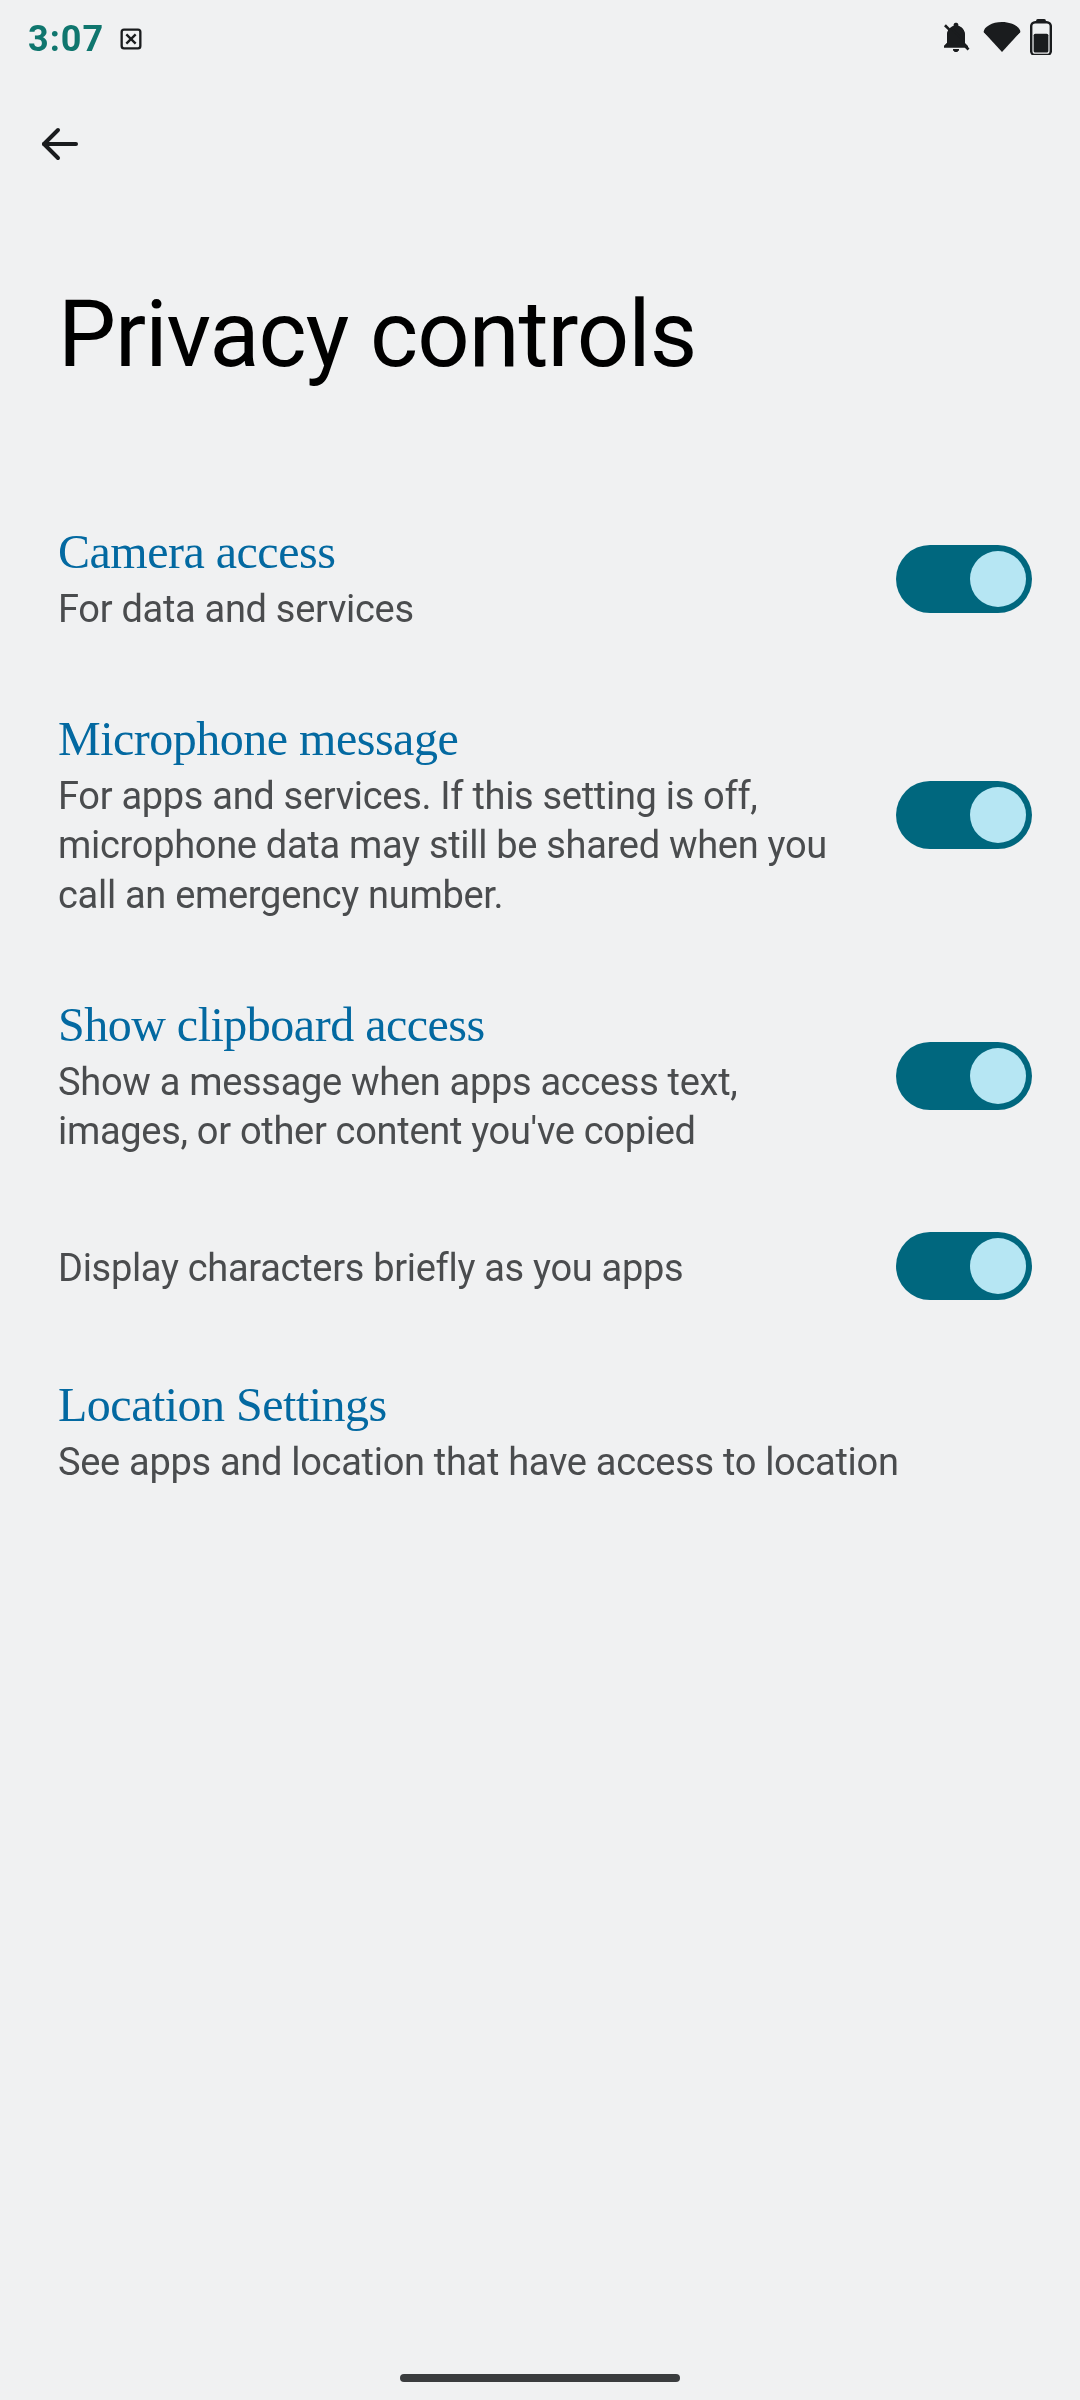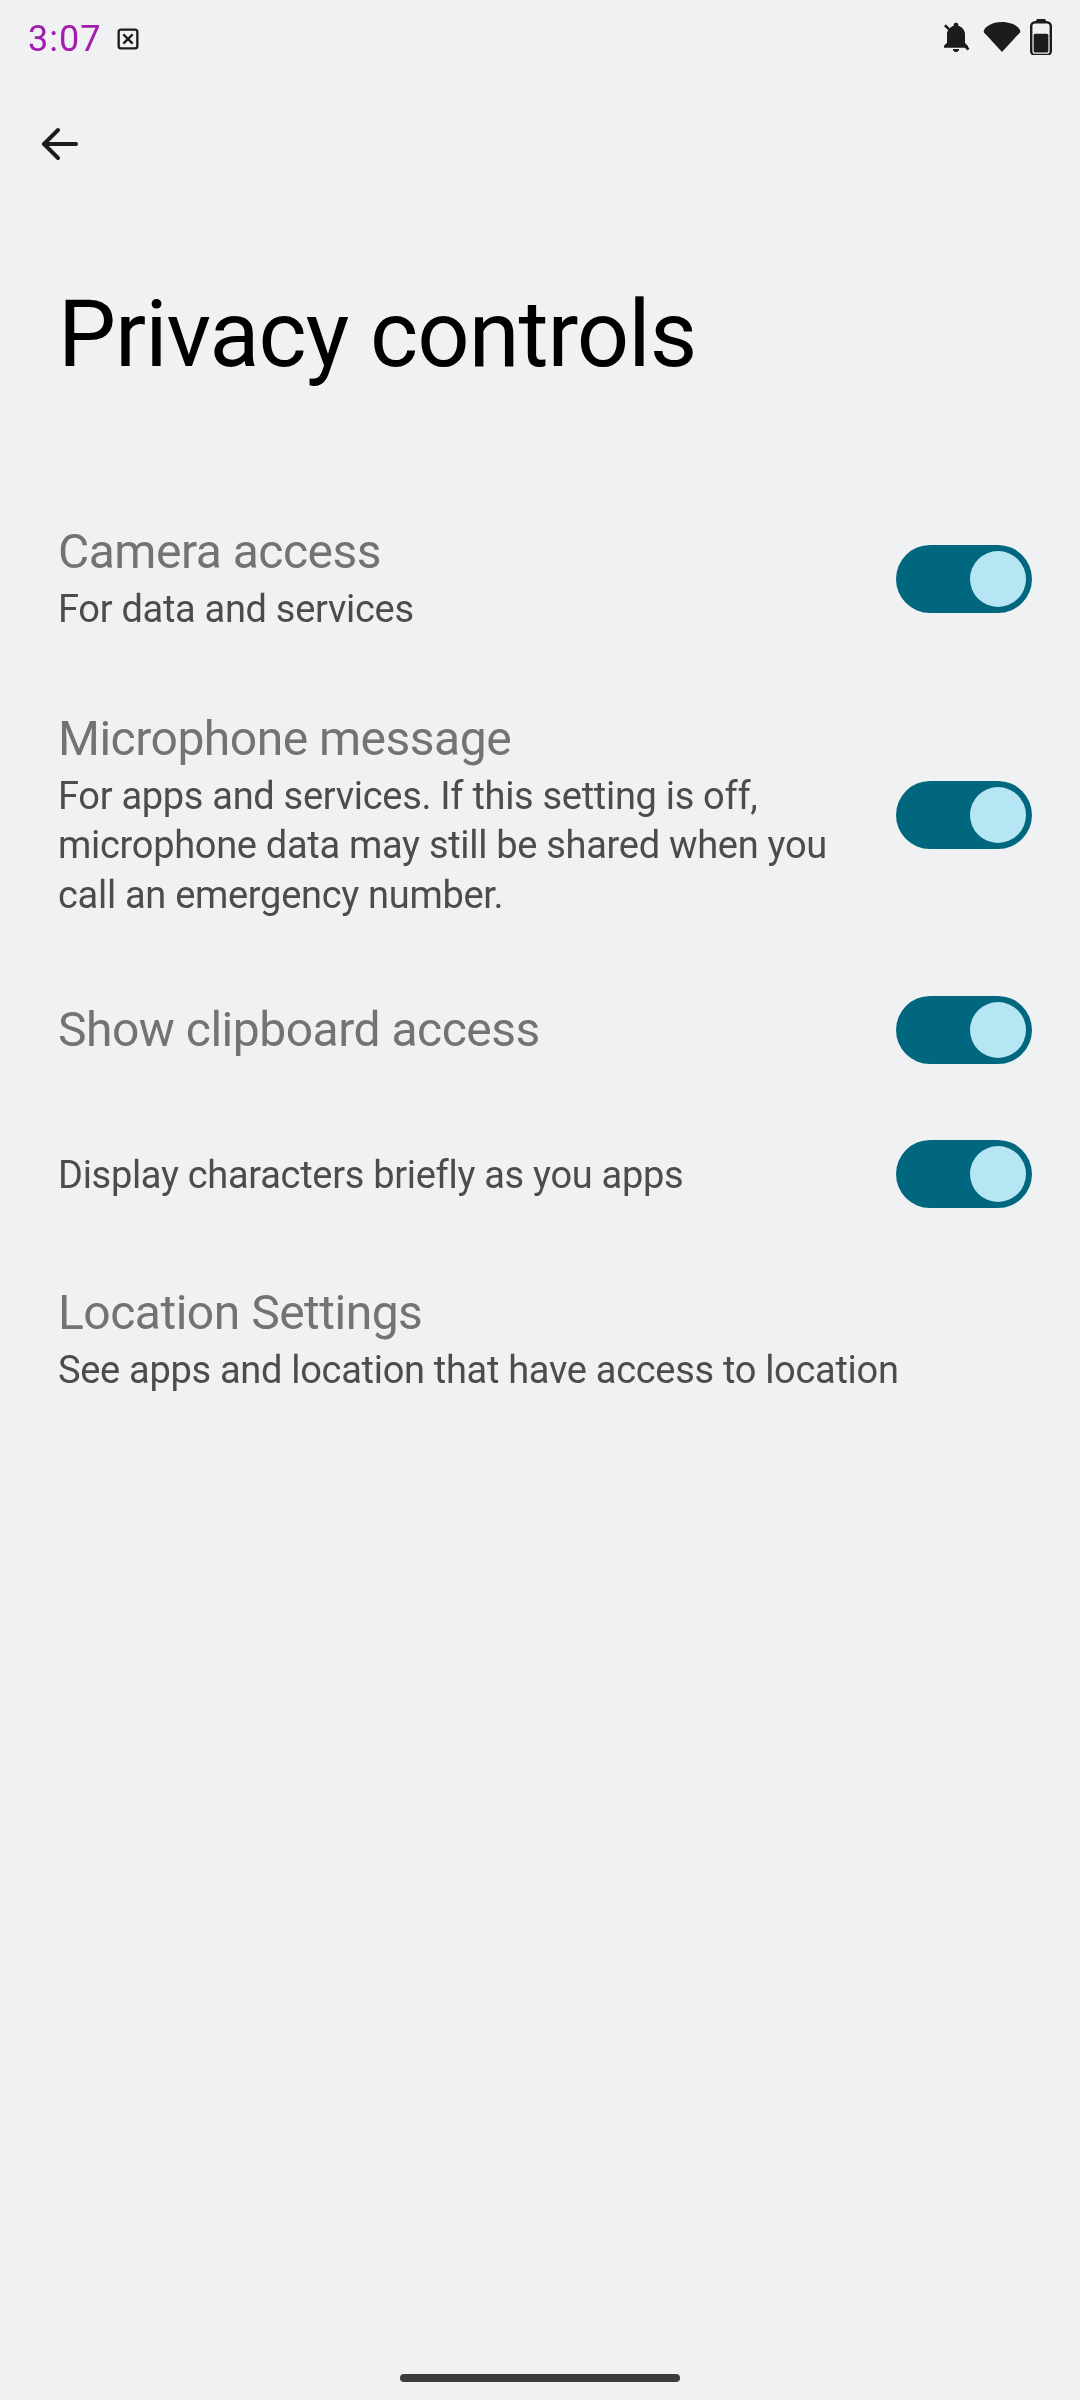--- a/index.html
+++ b/index.html
@@ -27,22 +27,22 @@
     }
     
     .status-left {
       display: flex;
       align-items: center;
       gap: 12px;
     }
     
     .status-time {
       font-size: 36px;
-      font-weight: 400;
-      color: #a21caf;
+      font-weight: 700;
+      color: #0f766e;
       letter-spacing: 1px;
     }
     
     .status-icon-box {
       width: 30px;
       height: 30px;
       display: flex;
       align-items: center;
       justify-content: center;
     }
@@ -85,23 +85,24 @@
     }
     
     .setting-text {
       flex: 1;
       padding-right: 40px;
     }
     
     .setting-title {
       font-size: 48px;
       font-weight: 400;
-      color: #737373;
+      color: #0369a1;
       line-height: 1.2;
       letter-spacing: -0.5px;
+      font-family: Liberation Serif, serif;
     }
     
     .setting-desc {
       font-size: 38px;
       font-weight: 400;
       color: #4a4c4e;
       margin-top: 4px;
       line-height: 1.3;
       letter-spacing: -0.3px;
     }
@@ -203,20 +204,21 @@
       <div class="setting-desc">For apps and services. If this setting is off, microphone data may still be shared when you call an emergency number.</div>
     </div>
     <div class="switch">
       <div class="switch-thumb"></div>
     </div>
   </div>
 
   <div class="setting-row">
     <div class="setting-text">
       <div class="setting-title">Show clipboard access</div>
+      <div class="setting-desc">Show a message when apps access text, images, or other content you've copied</div>
     </div>
     <div class="switch">
       <div class="switch-thumb"></div>
     </div>
   </div>
 
   <div class="setting-row">
     <div class="setting-text">
       <div class="setting-desc">Display characters briefly as you apps</div>
     </div>

